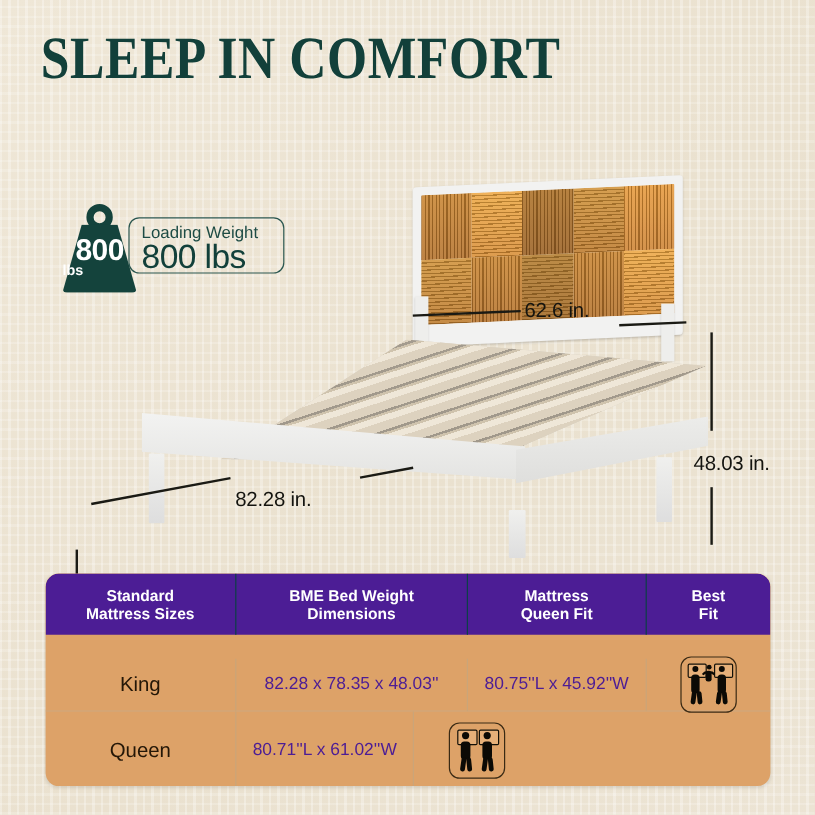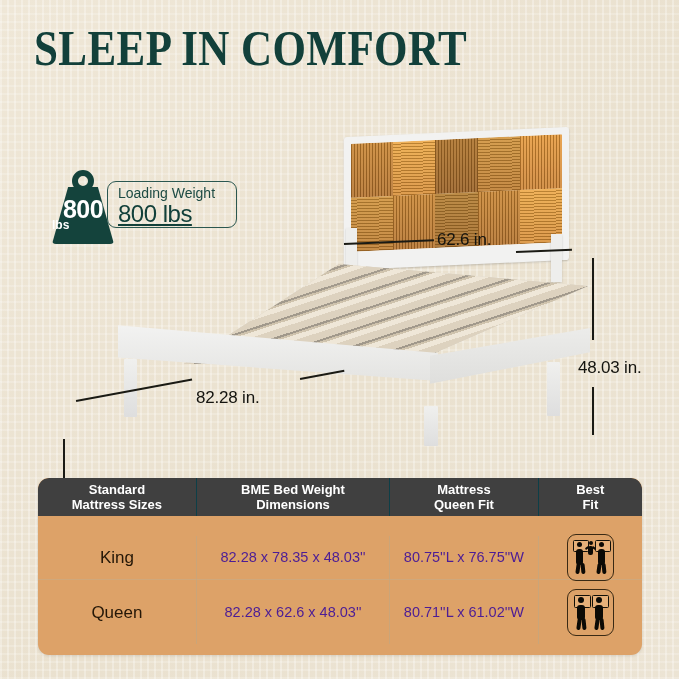--- a/index.html
+++ b/index.html
@@ -61,25 +61,25 @@
   .weight-box{
     position:absolute;left:55px;top:13px;width:130px;height:47px;
     border:1.4px solid #2b5750;border-radius:9px;
     background:rgba(255,255,255,0.02);
     box-sizing:border-box;
   }
   .wb-label{
     position:absolute;left:66px;top:17px;font-size:14px;color:#1d4b44;line-height:16px;white-space:nowrap;
   }
   .wb-value{
-    position:absolute;left:66px;top:33px;font-size:24px;color:#12403a;line-height:26px;
-    letter-spacing:-.5px;white-space:nowrap;text-decoration:underline;
-  }
-  
-  .bed{position:absolute;left:0;top:104px;width:544px;height:350px;}
+    position:absolute;left:66px;top:33px;font-size:28px;color:#12403a;line-height:26px;
+    letter-spacing:-.5px;white-space:nowrap;
+  }
+  
+  .bed{position:absolute;left:0;top:123px;width:544px;height:350px;}
   
   .hb{
     position:absolute;left:344px;top:28px;width:225px;height:133px;
     transform:skewY(-2.6deg);
   }
   .hb-frame{
     position:absolute;inset:0;background:#f2f2f1;border-radius:3px;
     box-shadow:0 1px 2px rgba(0,0,0,.18);
   }
   .hb-inner{
@@ -159,21 +159,21 @@
   .l708{left:311px;top:426px;width:1.6px;height:30px;}
   .t708{left:320px;top:444px;}
   
   .table{
     position:absolute;left:38px;top:478px;width:604px;height:177px;
     border-radius:11px;overflow:hidden;
     background:#dda268;
     box-shadow:0 1px 3px rgba(0,0,0,.10);
   }
   .thead{
-    display:flex;height:38px;background:#404040;border-radius:11px 11px 0 0;
+    display:flex;height:51px;background:#4c1d95;border-radius:11px 11px 0 0;
   }
   .th{
     display:flex;align-items:center;justify-content:center;text-align:center;
     color:#ffffff;font-weight:700;font-size:13px;line-height:15px;
     box-sizing:border-box;
     border-right:1.5px solid #0d3f48;
   }
   .th:last-child{border-right:none;}
   .c1{width:26.3%;}
   .c2{width:32.0%;}
@@ -290,21 +290,21 @@
         <div>
           <div>Best</div>
           <div>Fit</div>
         </div>
       </div>
     </div>
 
     <div class="trow r1">
       <div class="td size c1">King</div>
       <div class="td c2">82.28 x 78.35 x 48.03''</div>
-      <div class="td c3">80.75''L x 76.75''W</div>
+      <div class="td c3">80.75''L x 45.92''W</div>
       <div class="td c4">
         <div class="fit">
           <div class="pillow" style="left:5px;top:5px;width:14px;height:10px;"></div>
           <div class="pillow" style="left:27px;top:5px;width:14px;height:10px;"></div>
           <div class="head" style="left:9px;top:7px;width:5px;height:5px;"></div>
           <div class="fig" style="left:8px;top:14px;width:7px;height:16px;border-radius:3px;"></div>
           <div class="fig" style="left:8px;top:28px;width:4px;height:11px;border-radius:2px;transform:rotate(8deg);"></div>
           <div class="fig" style="left:13px;top:28px;width:4px;height:11px;border-radius:2px;transform:rotate(-6deg);"></div>
           <div class="head" style="left:31px;top:7px;width:5px;height:5px;"></div>
           <div class="fig" style="left:30px;top:14px;width:7px;height:16px;border-radius:3px;"></div>
@@ -313,21 +313,20 @@
           <div class="head" style="left:21px;top:6px;width:4px;height:4px;"></div>
           <div class="fig" style="left:20px;top:11px;width:5px;height:9px;border-radius:2px;"></div>
           <div class="fig" style="left:17px;top:12px;width:4px;height:2px;border-radius:1px;transform:rotate(-35deg);"></div>
           <div class="fig" style="left:24px;top:12px;width:4px;height:2px;border-radius:1px;transform:rotate(35deg);"></div>
         </div>
       </div>
     </div>
 
     <div class="trow r2">
       <div class="td size c1">Queen</div>
-      <div class="td c2">82.28 x 62.6 x 48.03''</div>
       <div class="td c3">80.71''L x 61.02''W</div>
       <div class="td c4">
         <div class="fit">
           <div class="pillow" style="left:6px;top:5px;width:15px;height:11px;"></div>
           <div class="pillow" style="left:24px;top:5px;width:15px;height:11px;"></div>
           <div class="head" style="left:10px;top:7px;width:6px;height:6px;"></div>
           <div class="fig" style="left:9px;top:15px;width:8px;height:15px;border-radius:3px;"></div>
           <div class="fig" style="left:9px;top:28px;width:4px;height:12px;border-radius:2px;transform:rotate(8deg);"></div>
           <div class="fig" style="left:14px;top:28px;width:4px;height:12px;border-radius:2px;transform:rotate(-6deg);"></div>
           <div class="head" style="left:28px;top:7px;width:6px;height:6px;"></div>

